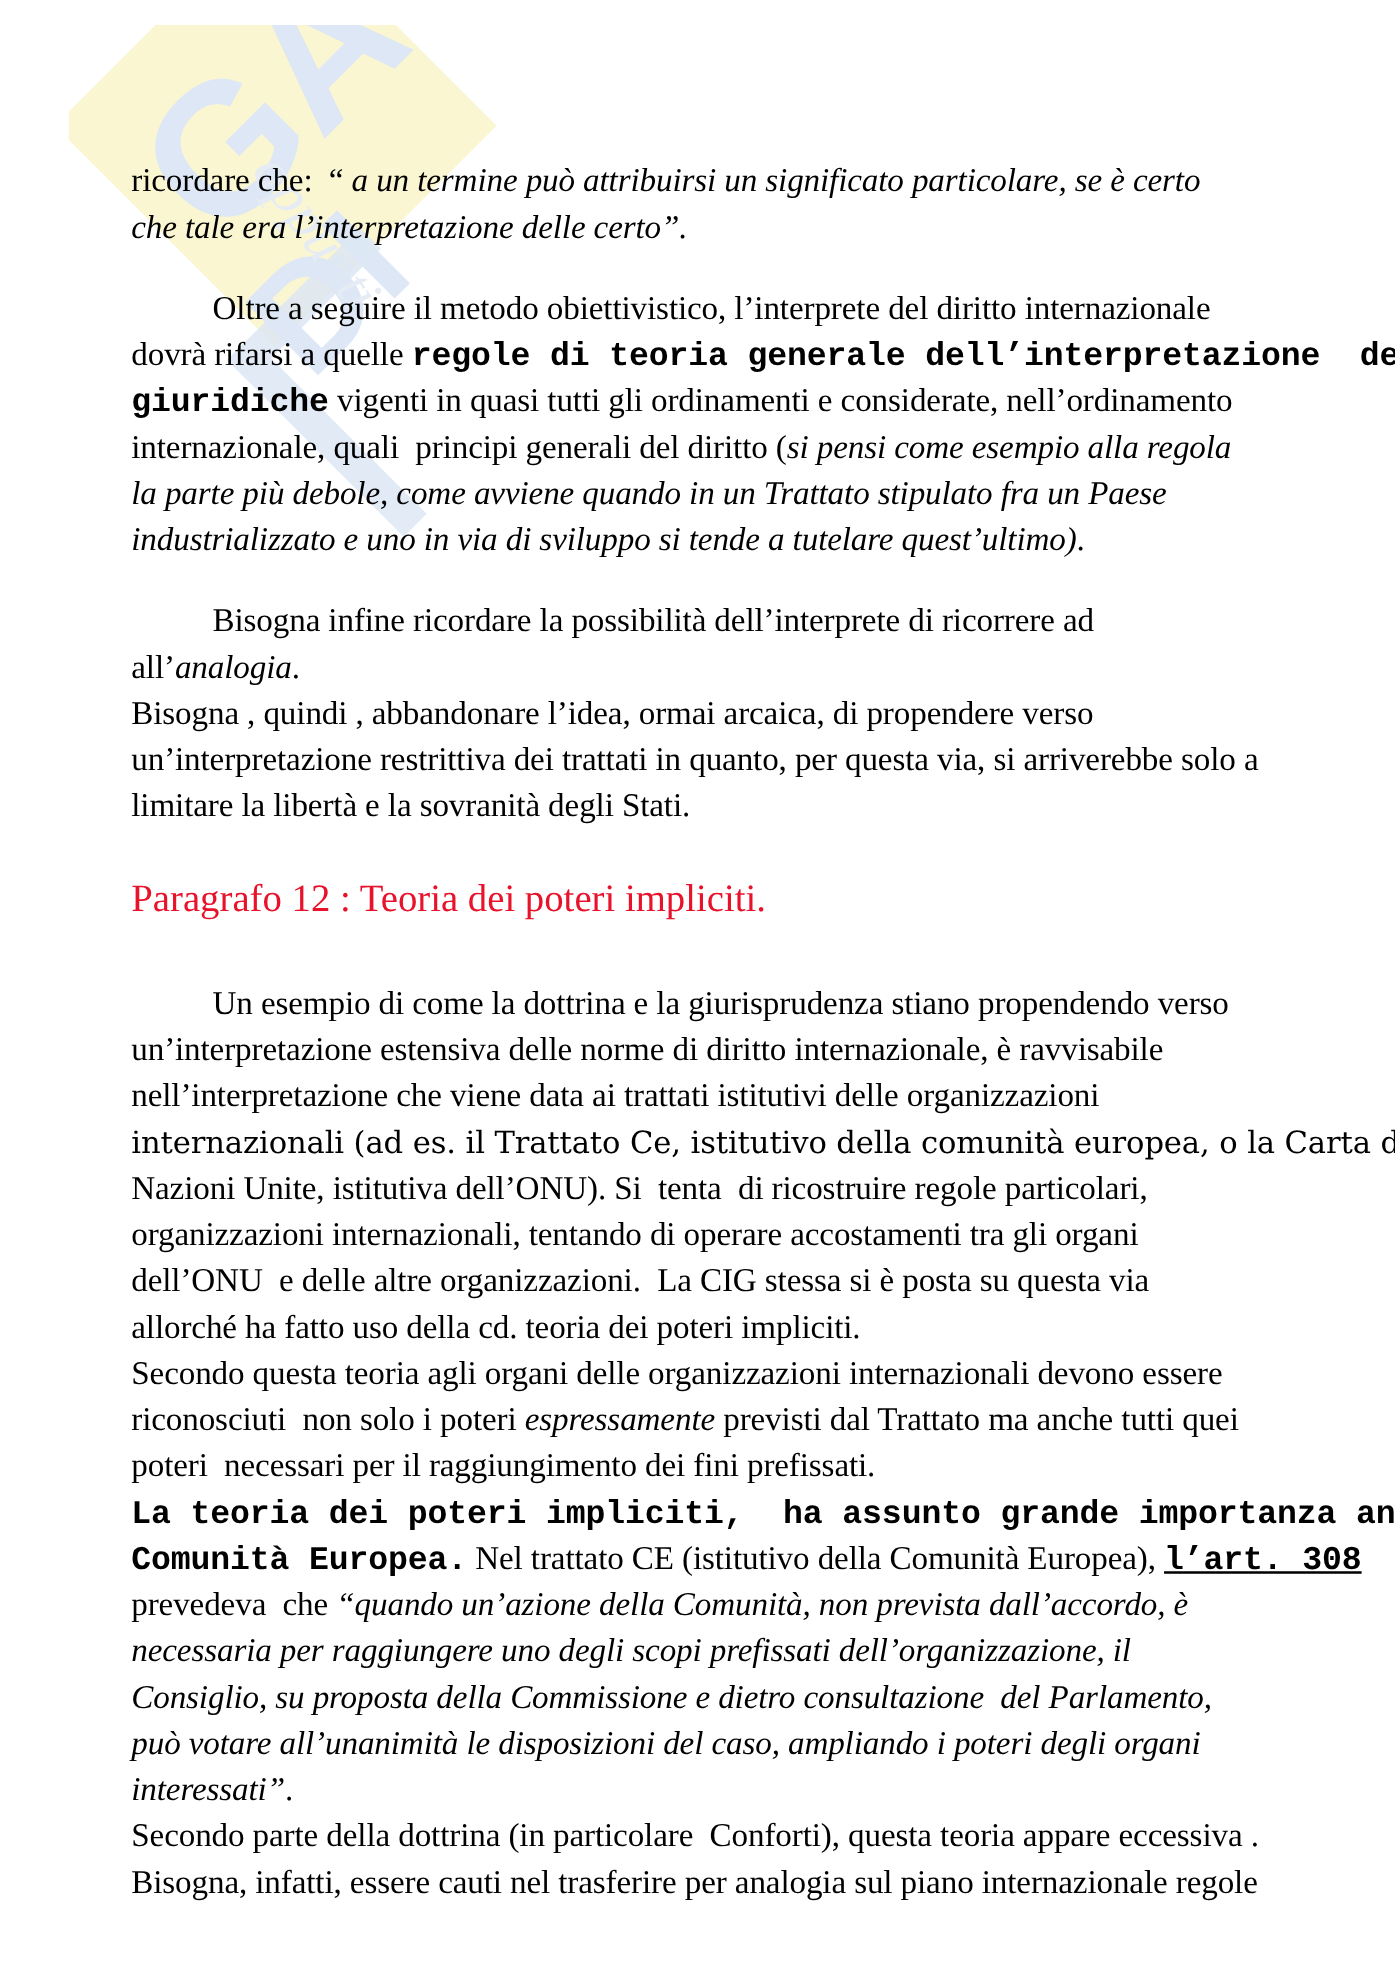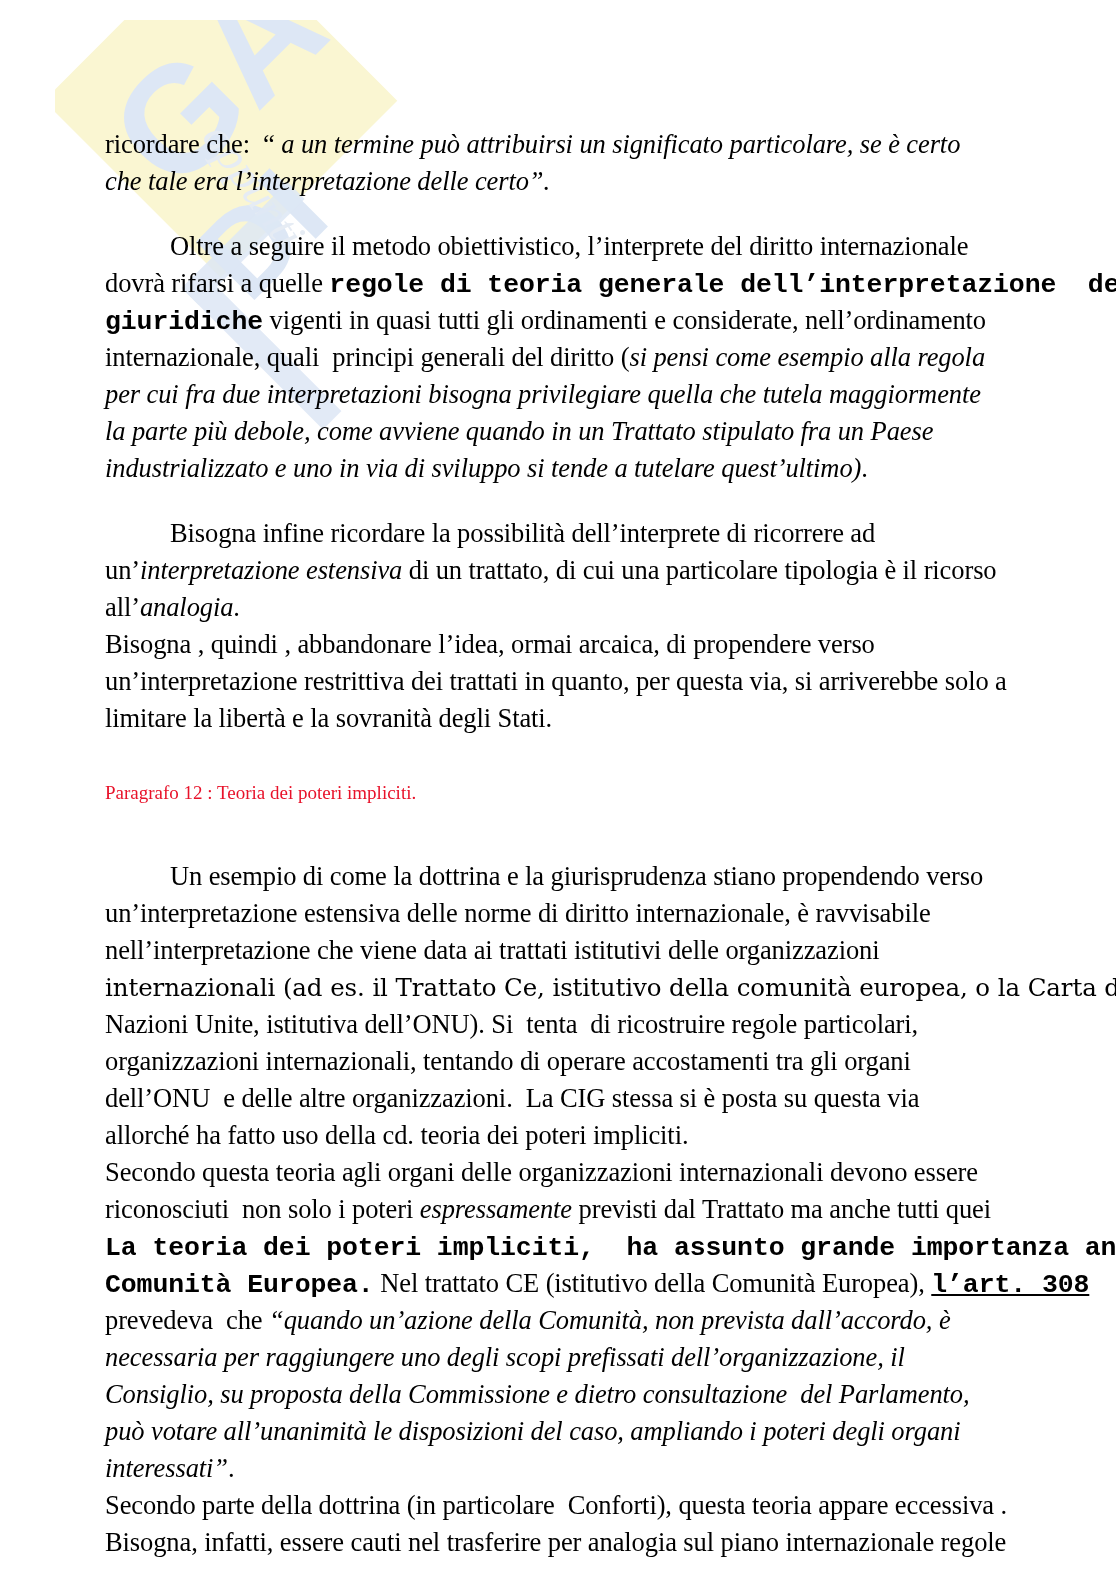--- a/index.html
+++ b/index.html
@@ -53,21 +53,21 @@
   .bd { font-weight: bold; font-family: Liberation Mono, monospace; }
   .ul { text-decoration: underline; }
 
   .gap { height: 37px; }
   .gap-small { height: 19px; }
 
   .heading-red {
     color: #e8122a;
     white-space: pre;
     height: 37px;
-    font-size: 19px;
+    font-size: 31px;
   }
 
   .alt-face {
     font-family: "DejaVu Serif", "Liberation Serif", serif;
     font-size: 24.5px;
   }
 </style>
 </head>
 <body>
 
@@ -89,44 +89,43 @@
   </svg>
 
   <div id="content">
     <div id="block-before">
         <div class="line"><span>ricordare che:  “ </span><span class="it">a un termine può attribuirsi un significato particolare, se è certo</span></div>
         <div class="line"><span class="it">che tale era l’interpretazione delle certo”.</span></div>
         <div class="line indent"><span>Oltre a seguire il metodo obiettivistico, l’interprete del diritto internazionale</span></div>
         <div class="line"><span>dovrà rifarsi a quelle </span><span class="bd">regole di teoria generale dell’interpretazione  delle norme</span></div>
         <div class="line"><span class="bd">giuridiche</span><span> vigenti in quasi tutti gli ordinamenti e considerate, nell’ordinamento</span></div>
         <div class="line"><span>internazionale, quali  principi generali del diritto (</span><span class="it">si pensi come esempio alla regola</span></div>
-        <div class="line"><span class="it">per cui fra due interpretazioni bisogna privilegiare quella che tutela maggiormente</span></div>
         <div class="line"><span class="it">la parte più debole, come avviene quando in un Trattato stipulato fra un Paese</span></div>
         <div class="line"><span class="it">industrializzato e uno in via di sviluppo si tende a tutelare quest’ultimo)</span><span>.</span></div>
         <div class="line indent"><span>Bisogna infine ricordare la possibilità dell’interprete di ricorrere ad</span></div>
-        <div class="line"><span>un’</span><span class="it">interpretazione estensiva</span><span> di un trattato, di cui una particolare tipologia è il ricorso</span></div>
         <div class="line"><span>all’</span><span class="it">analogia</span><span>.</span></div>
         <div class="line"><span>Bisogna , quindi , abbandonare l’idea, ormai arcaica, di propendere verso</span></div>
         <div class="line"><span>un’interpretazione restrittiva dei trattati in quanto, per questa via, si arriverebbe solo a</span></div>
         <div class="line"><span>limitare la libertà e la sovranità degli Stati.</span></div>
       </div>
     <div class="gap"></div>
     <div class="heading-red">Paragrafo 12 : Teoria dei poteri impliciti.</div>
     <div class="gap-small"></div>
     <div id="block-after">
         <div class="line indent"><span>Un esempio di come la dottrina e la giurisprudenza stiano propendendo verso</span></div>
         <div class="line"><span>un’interpretazione estensiva delle norme di diritto internazionale, è ravvisabile</span></div>
         <div class="line"><span>nell’interpretazione che viene data ai trattati istitutivi delle organizzazioni</span></div>
         <div class="line alt-face"><span>internazionali (ad es. il Trattato Ce, istitutivo della comunità europea, o la Carta delle</span></div>
         <div class="line"><span>Nazioni Unite, istitutiva dell’ONU). Si  tenta  di ricostruire regole particolari,</span></div>
         <div class="line"><span>organizzazioni internazionali, tentando di operare accostamenti tra gli organi</span></div>
         <div class="line"><span>dell’ONU  e delle altre organizzazioni.  La CIG stessa si è posta su questa via</span></div>
         <div class="line"><span>allorché ha fatto uso della cd. teoria dei poteri impliciti.</span></div>
         <div class="line"><span>Secondo questa teoria agli organi delle organizzazioni internazionali devono essere</span></div>
         <div class="line"><span>riconosciuti  non solo i poteri </span><span class="it">espressamente</span><span> previsti dal Trattato ma anche tutti quei</span></div>
+        <div class="line"><span>poteri  necessari per il raggiungimento dei fini prefissati.</span></div>
         <div class="line"><span class="bd">La teoria dei poteri impliciti,  ha assunto grande importanza anche nella</span></div>
         <div class="line"><span class="bd">Comunità Europea.</span><span> Nel trattato CE (istitutivo della Comunità Europea), </span><span class="bd ul">l’art. 308</span></div>
         <div class="line"><span>prevedeva  che </span><span class="it">“quando un’azione della Comunità, non prevista dall’accordo, è</span></div>
         <div class="line"><span class="it">necessaria per raggiungere uno degli scopi prefissati dell’organizzazione, il</span></div>
         <div class="line"><span class="it">Consiglio, su proposta della Commissione e dietro consultazione  del Parlamento,</span></div>
         <div class="line"><span class="it">può votare all’unanimità le disposizioni del caso, ampliando i poteri degli organi</span></div>
         <div class="line"><span class="it">interessati”</span><span>.</span></div>
         <div class="line"><span>Secondo parte della dottrina (in particolare  Conforti), questa teoria appare eccessiva .</span></div>
         <div class="line"><span>Bisogna, infatti, essere cauti nel trasferire per analogia sul piano internazionale regole</span></div>
       </div>

